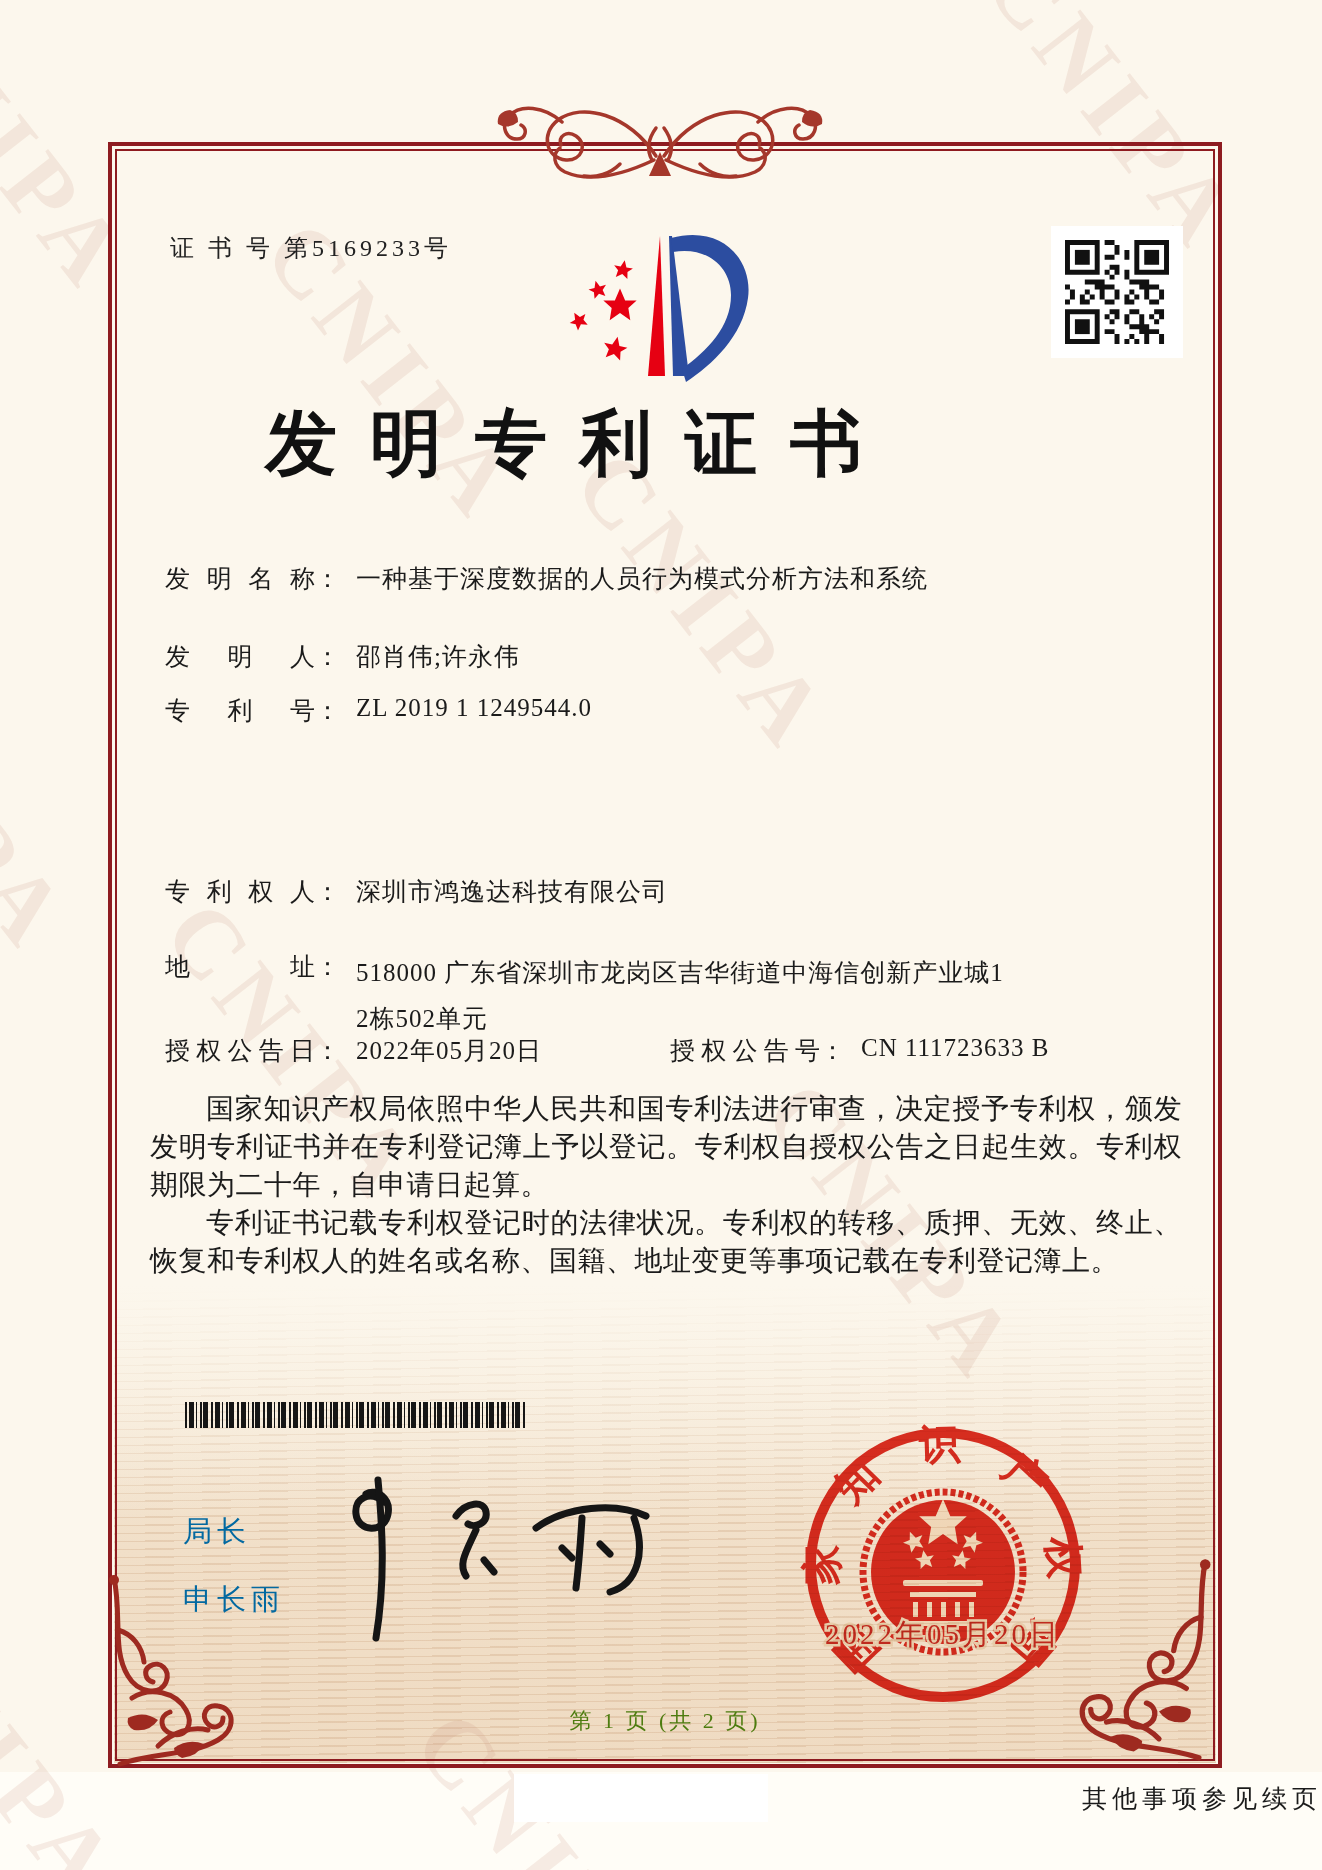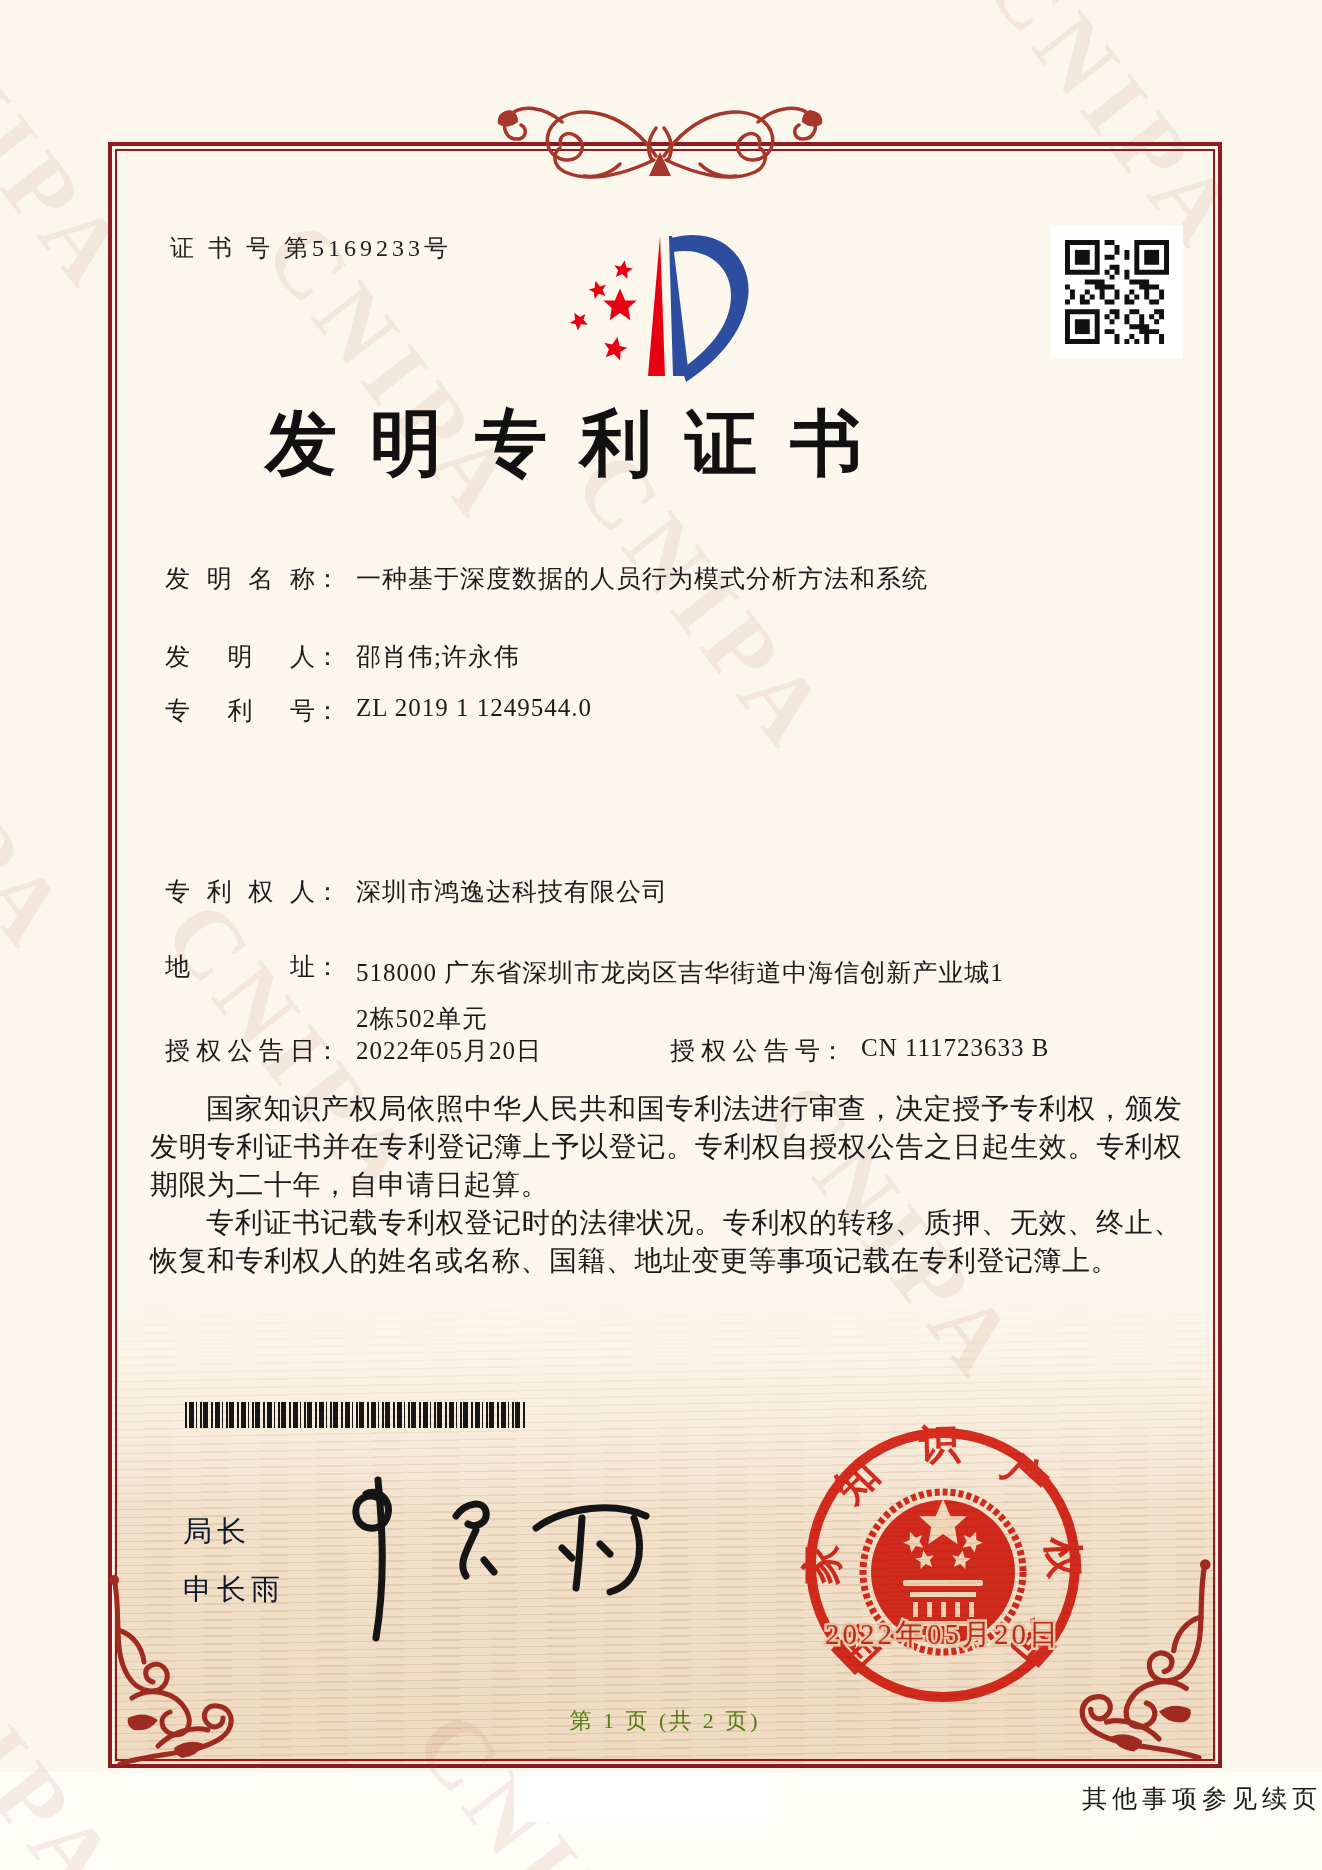--- a/index.html
+++ b/index.html
@@ -38,22 +38,22 @@
       width:745px;line-height:46px;letter-spacing:1px}
   .g2{position:absolute;left:505px;top:0;white-space:nowrap}
   .paras{position:absolute;left:150px;top:1090px;width:1032px;z-index:5;font-size:28px;
       line-height:38px;text-align:justify;letter-spacing:.5px}
   .paras p{margin:0;text-indent:2em}
   .barcode{position:absolute;left:185px;top:1402px;width:340px;height:26px;z-index:5;
     background:repeating-linear-gradient(90deg,#161616 0 2px,transparent 2px 4px,#161616 4px 9px,
       transparent 9px 11px,#161616 11px 12px,transparent 12px 15px,#161616 15px 17px,
       transparent 17px 18px,#161616 18px 23px,transparent 23px 26px)}
   .signer{position:absolute;left:183px;top:1512px;z-index:5;font-size:29px;letter-spacing:5px;
-      color:#0f172a;font-family:Liberation Mono, monospace}
-  .signer .nm{margin-top:18px}
+      color:#0369a1;font-family:Liberation Mono, monospace}
+  .signer .nm{margin-top:28px}
   .sig{position:absolute;left:318px;top:1468px;z-index:5}
   .seal{position:absolute;left:798px;top:1420px;z-index:6;mix-blend-mode:multiply;opacity:.95}
   .pagefoot{position:absolute;left:108px;top:1706px;width:1114px;text-align:center;font-size:22px;
       letter-spacing:3px;color:#4d7c0f;z-index:5}
   .contbox{position:absolute;left:514px;top:1774px;width:254px;height:48px;background:#fff;z-index:4}
   .contnote{position:absolute;left:0;top:1782px;width:1322px;text-align:right;font-size:25px;
       letter-spacing:5px;z-index:5}
 </style>
 </head>
 <body>

